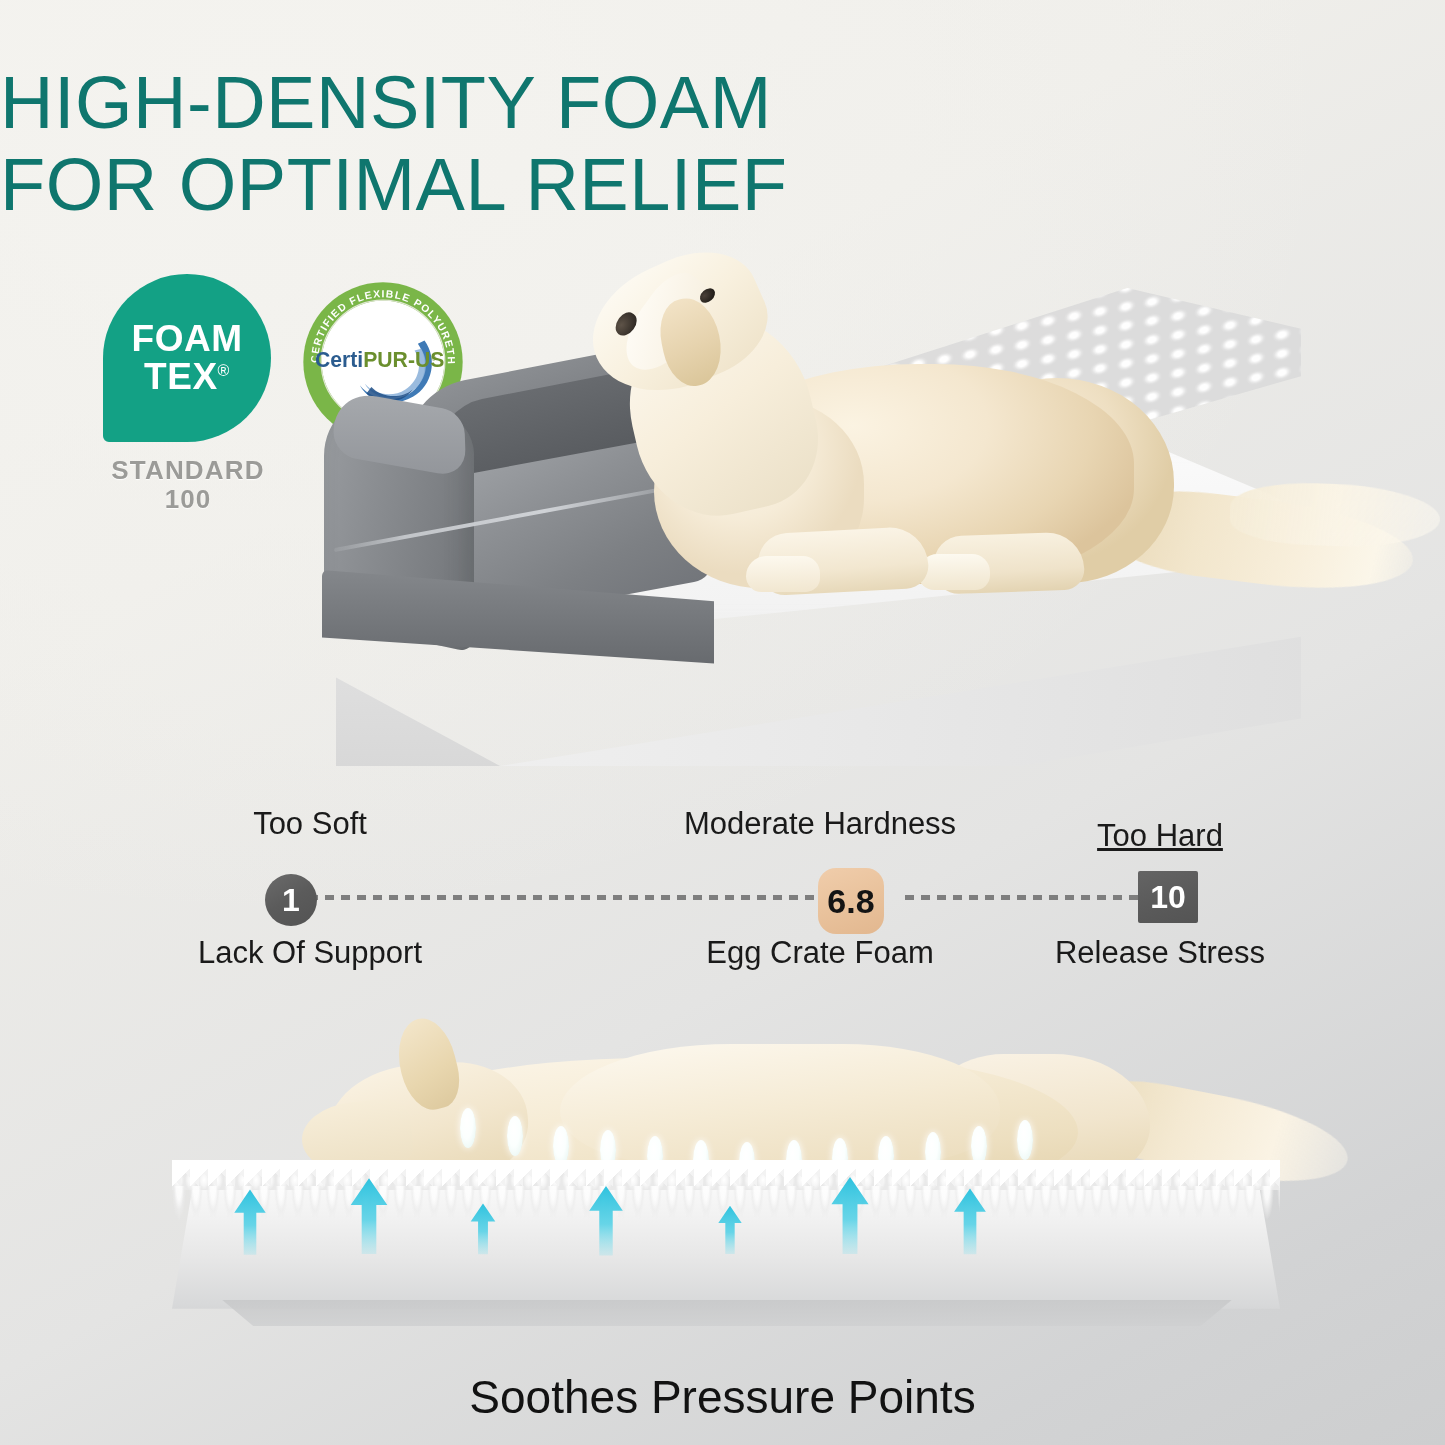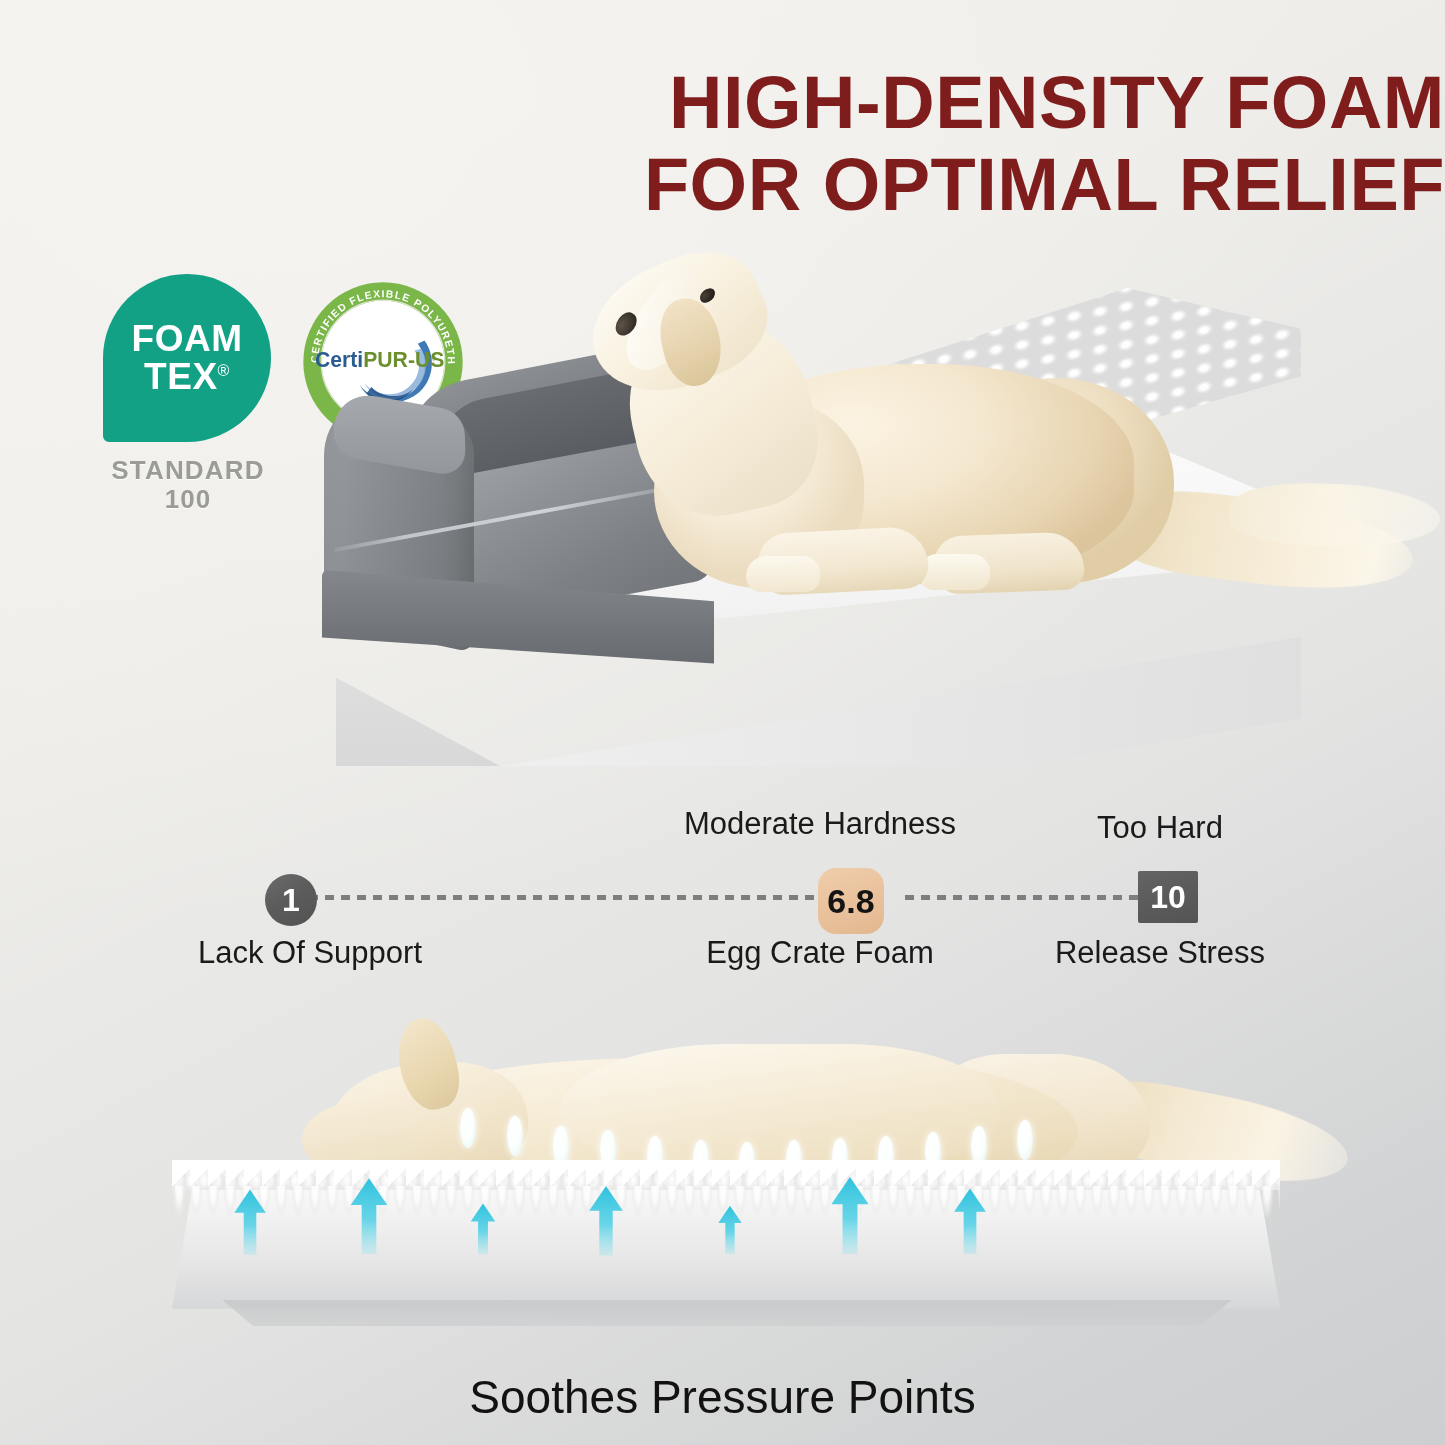--- a/index.html
+++ b/index.html
@@ -10,23 +10,23 @@
     background:
       radial-gradient(ellipse 120% 90% at 18% 8%, #f4f3ef 0%, rgba(244,243,239,0) 62%),
       linear-gradient(152deg, #f2f1ed 0%, #efeeea 30%, #e4e4e3 62%, #d2d3d4 88%, #cdcecf 100%);
     position:relative; overflow:hidden;
   }
   .stage { position:absolute; inset:0; }
 
   
   .headline {
     position:absolute; top:62px; left:0; width:100%;
-    text-align:right; color:#7f1d1d;
+    text-align:left; color:#0f766e;
     font-size:74px; line-height:1.11; letter-spacing:.5px;
-    font-weight:700;
+    font-weight:400;
   }
   .headline .l2 { display:block; }
 
   
   .badges { position:absolute; top:274px; left:95px; width:420px; height:240px; }
 
   .oeko-wrap { position:absolute; left:8px; top:0; width:170px; text-align:center; }
   .oeko-drop {
     width:168px; height:168px; background:#13a185;
     border-radius:84px 84px 84px 6px;
@@ -429,22 +429,23 @@
         <div class="d-muzzle"></div>
         <div class="d-nose"></div>
         <div class="d-eye"></div>
       </div>
       <div class="d-ear"></div>
     </div>
   </div>
 
   <div class="scale">
 
+    <div class="s-top-label" style="left:160px; top:0; width:300px;">Too Soft</div>
     <div class="s-top-label" style="left:670px; top:0; width:300px;">Moderate Hardness</div>
-    <div class="s-top-label" style="left:1010px; top:4px; width:300px;">Too Hard</div>
+    <div class="s-top-label" style="left:1010px; top:12px; width:300px;text-decoration:underline;">Too Hard</div>
 
     <div class="track">
       <div class="dash dash-a"></div>
       <div class="dash dash-b"></div>
 
       <div class="marker m-one">1</div>
       <div class="marker m-mid">6.8</div>
       <div class="marker m-ten">10</div>
     </div>
 

